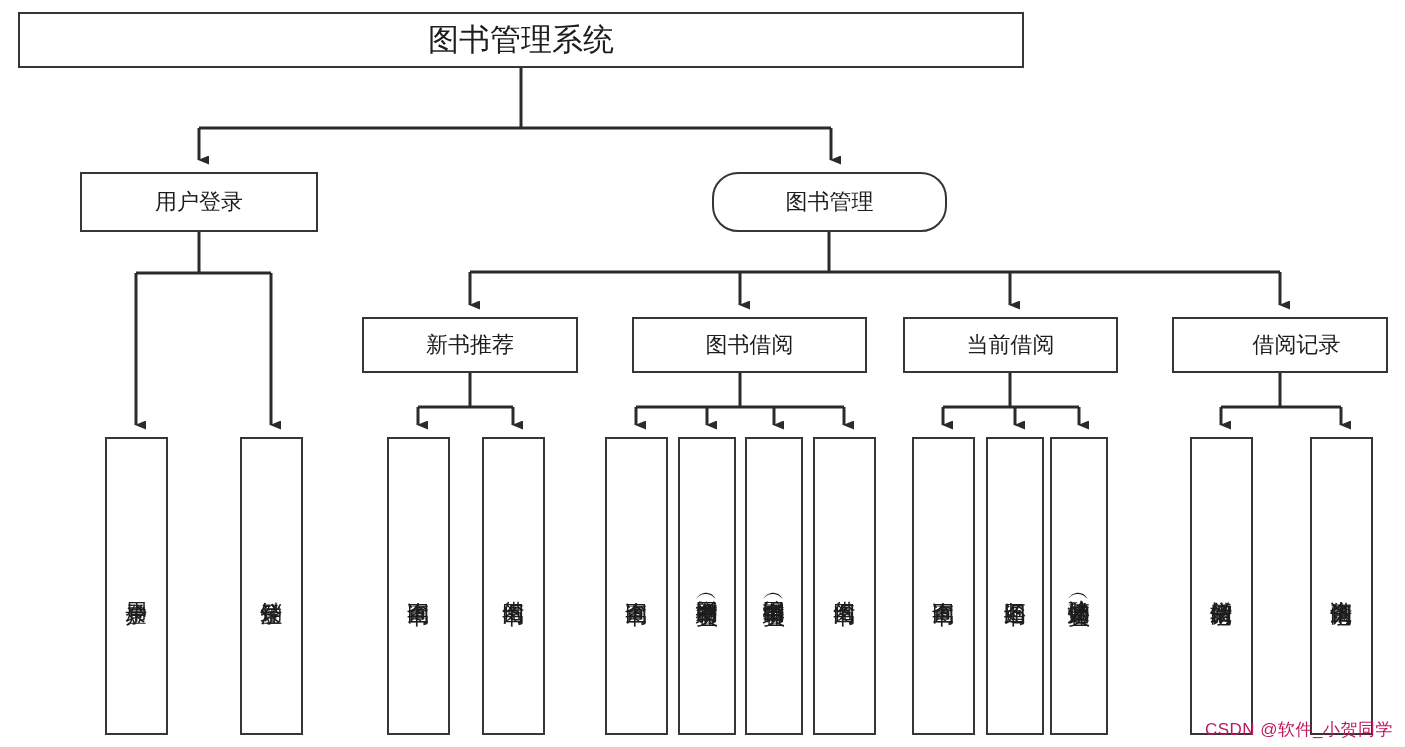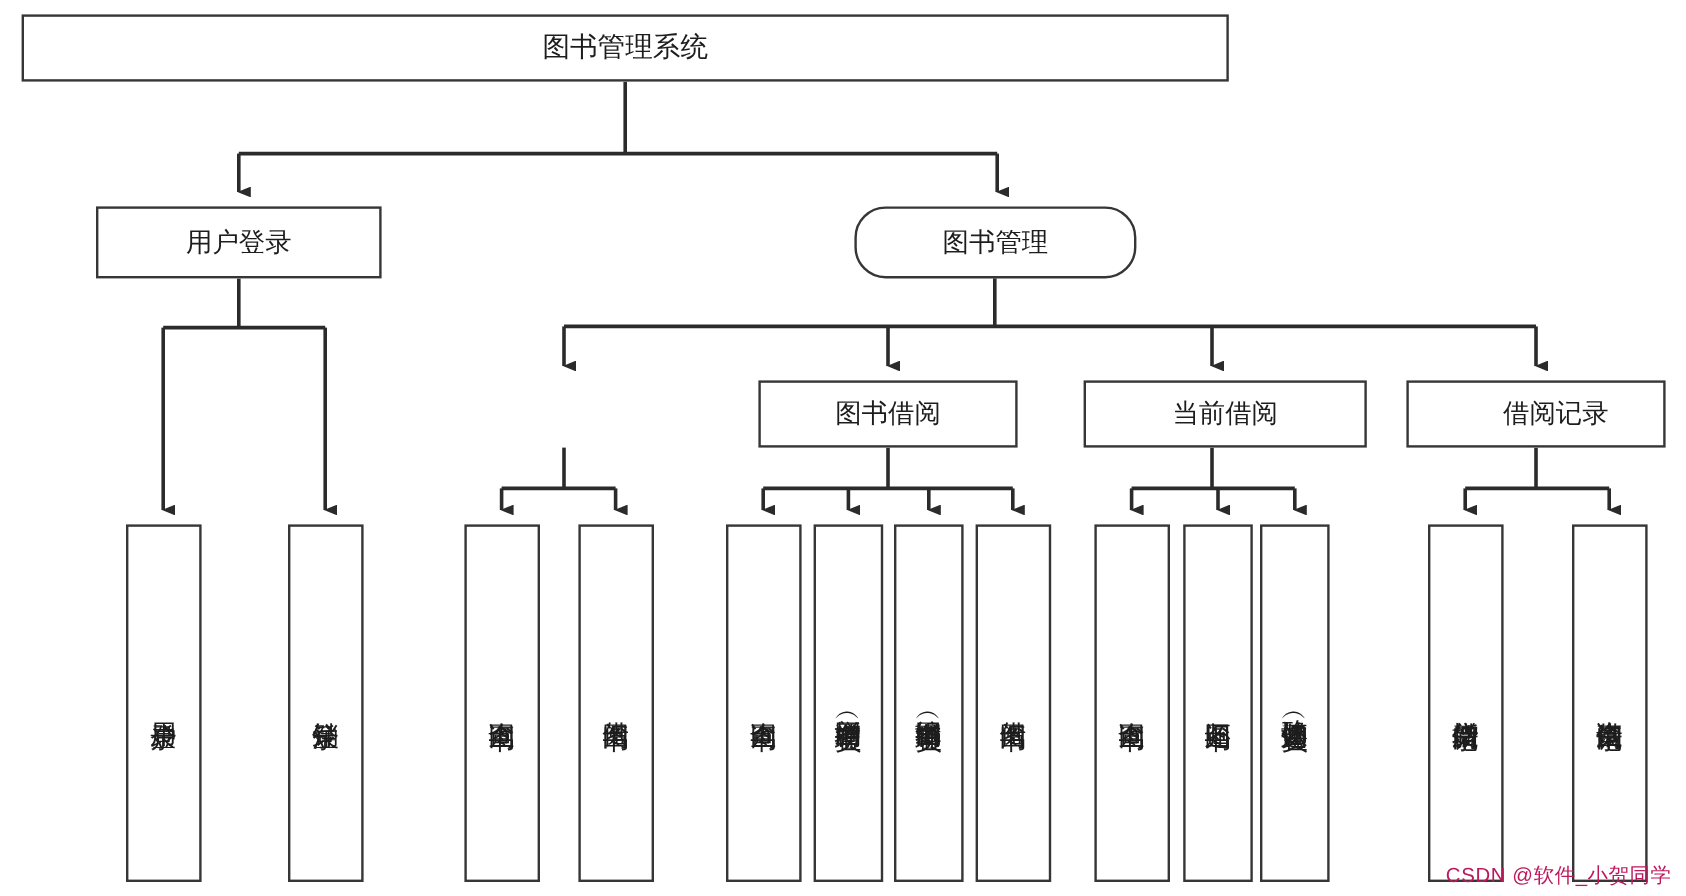--- a/index.html
+++ b/index.html
@@ -22,21 +22,21 @@
     align-items:center;
     justify-content:center;
     color:#1d1d1d;
     text-align:center;
   }
   .node .lbl{
     display:block;
     line-height:1.18;
     white-space:nowrap;
   }
-  .node.root .lbl{font-size:23px;}
+  .node.root .lbl{font-size:31px;}
   .node.lvl1 .lbl{font-size:22px;}
   .node.lvl2 .lbl{font-size:22px;}
 
   .node.leaf{
     align-items:center;
     justify-content:center;
   }
   .node.leaf .lbl{
     writing-mode:vertical-rl;
     text-orientation:upright;
@@ -117,24 +117,27 @@
     <span class="lbl">图书管理系统</span>
   </div>
 
   <div class="node lvl1" style="left:80px;top:172px;width:238px;height:60px;">
     <span class="lbl">用户登录</span>
   </div>
   <div class="node lvl1" style="left:712px;top:172px;width:235px;height:60px;border-radius:26px;">
     <span class="lbl">图书管理</span>
   </div>
 
-  <div class="node lvl2" style="left:632px;top:317px;width:216px;height:56px;">
+  <div class="node lvl2" style="left:362px;top:317px;width:216px;height:56px;">
+    <span class="lbl">新书推荐</span>
+  </div>
+  <div class="node lvl2" style="left:632px;top:317px;width:235px;height:56px;">
     <span class="lbl">图书借阅</span>
   </div>
-  <div class="node lvl2" style="left:903px;top:317px;width:236px;height:56px;">
+  <div class="node lvl2" style="left:903px;top:317px;width:215px;height:56px;">
     <span class="lbl">当前借阅</span>
   </div>
   <div class="node lvl2" style="left:1172px;top:317px;width:216px;height:56px;padding-left:33px;">
     <span class="lbl">借阅记录</span>
   </div>
 
   <div class="node leaf" style="left:105px;top:437px;width:63px;height:298px;">
     <span class="lbl">用户登录</span>
   </div>
   <div class="node leaf" style="left:240px;top:437px;width:63px;height:298px;">

